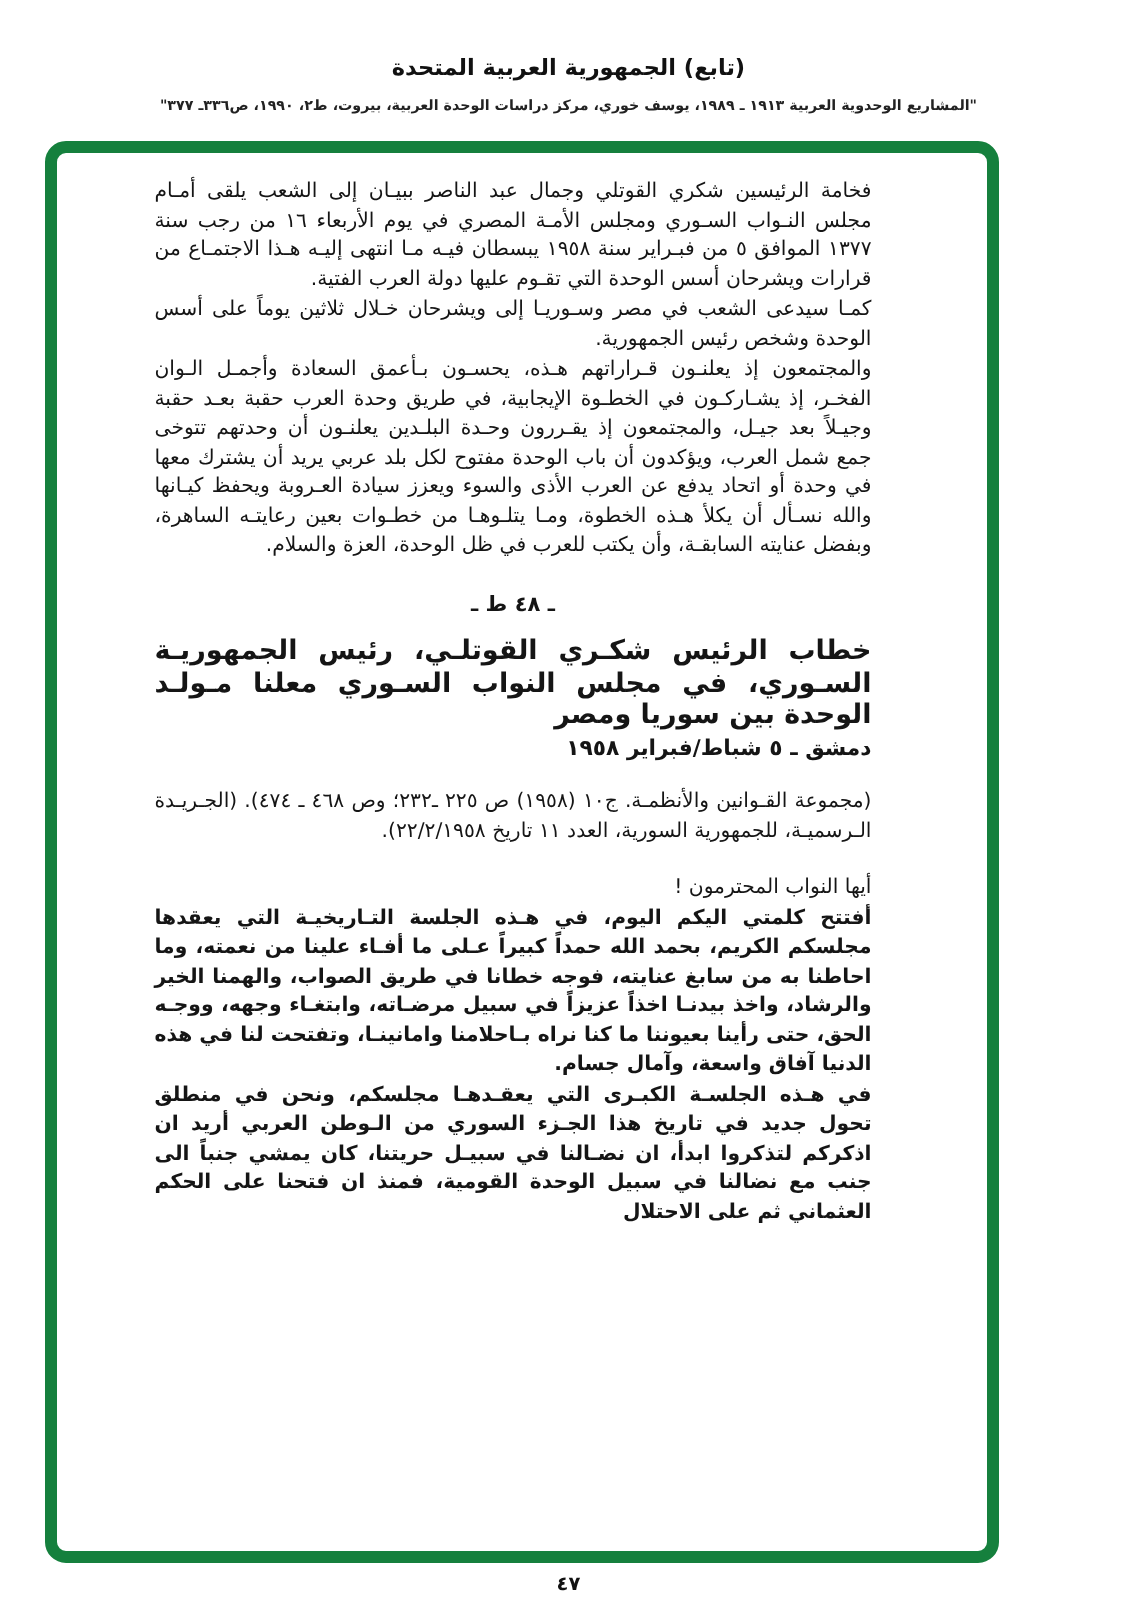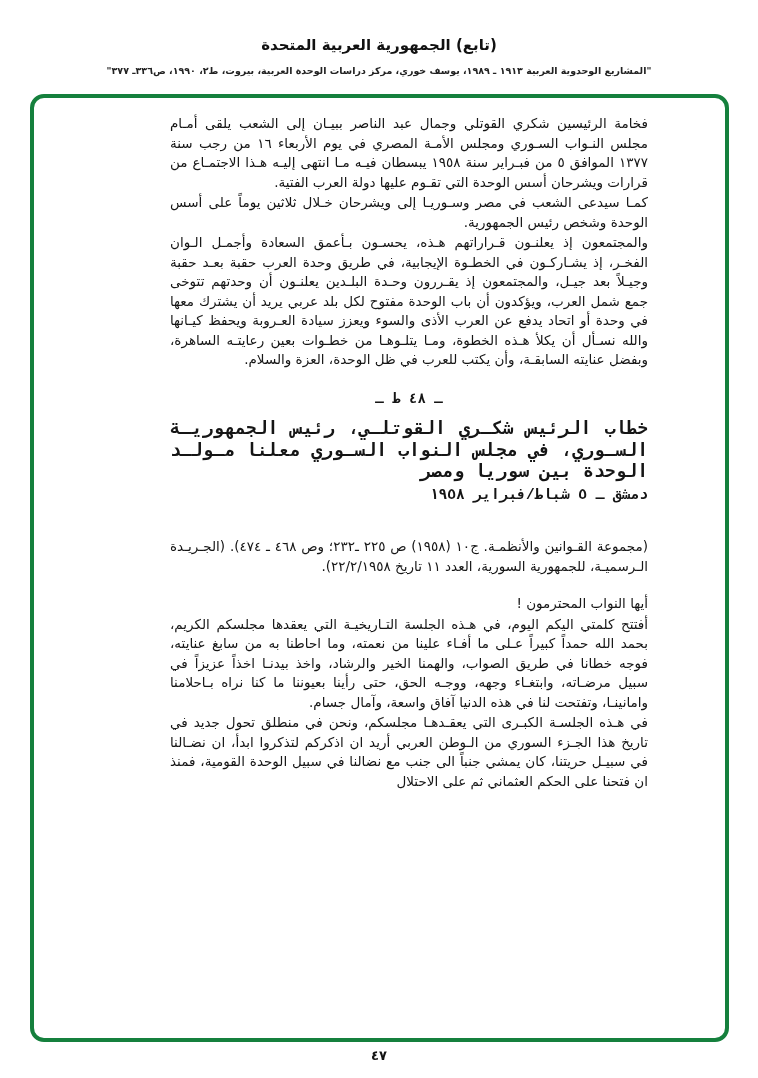--- a/index.html
+++ b/index.html
@@ -34,23 +34,23 @@
     margin-top: 11px;
     font-size: 9.5px;
     font-weight: bold;
     color: #222222;
     white-space: nowrap;
   }
   .frame {
     position: absolute;
     left: 30px;
     top: 94px;
-    width: 699px;
+    width: 636px;
     height: 948px;
-    border: 4px solid #15803d;
+    border: 8px solid #15803d;
     border-radius: 14px;
     background: #ffffff;
   }
   .text-col {
     position: absolute;
     top: 16px;
     right: 77px;
     width: 478px;
     direction: rtl;
     text-align: justify;
@@ -58,22 +58,21 @@
     line-height: 19.5px;
     color: #151515;
   }
   .para {
     text-align: justify;
     margin: 0;
   }
   .para + .para { margin-top: 1px; }
   .section-head {
     margin-top: 20px;
-    margin-bottom: 32px;
-    font-family: Liberation Mono, monospace;
+    margin-bottom: 16px;
   }
   .section-number {
     text-align: center;
     font-weight: bold;
     font-size: 14px;
     margin-bottom: 10px;
     letter-spacing: 1px;
   }
   .section-title {
     font-weight: bold;
@@ -87,21 +86,21 @@
     margin-top: 2px;
     text-align: right;
   }
   .citation {
     margin-top: 14px;
   }
   .salutation {
     margin-top: 18px;
     text-align: right;
   }
-  .speech { margin-top: 1px; }
+  .speech { margin-top: 1px; font-weight: bold; }
   .footer {
     position: absolute;
     bottom: 14px;
     left: 0;
     width: 758px;
     text-align: center;
   }
   .page-num {
     font-size: 13px;
     font-weight: bold;

